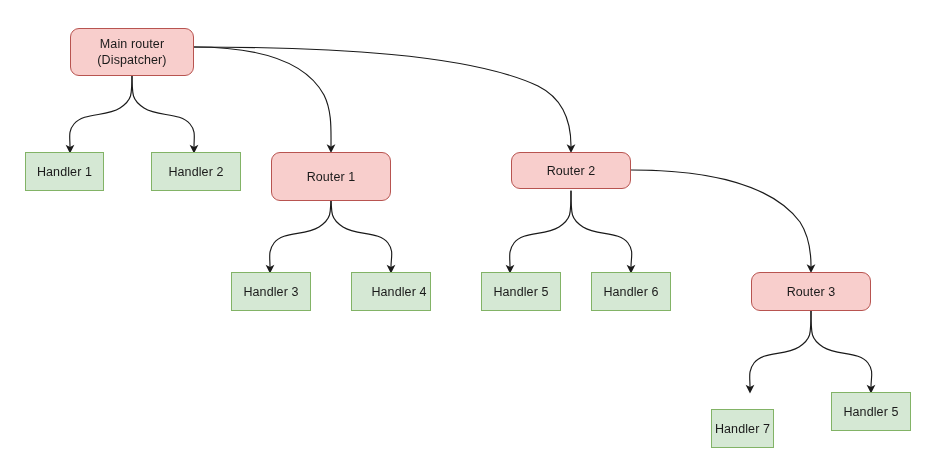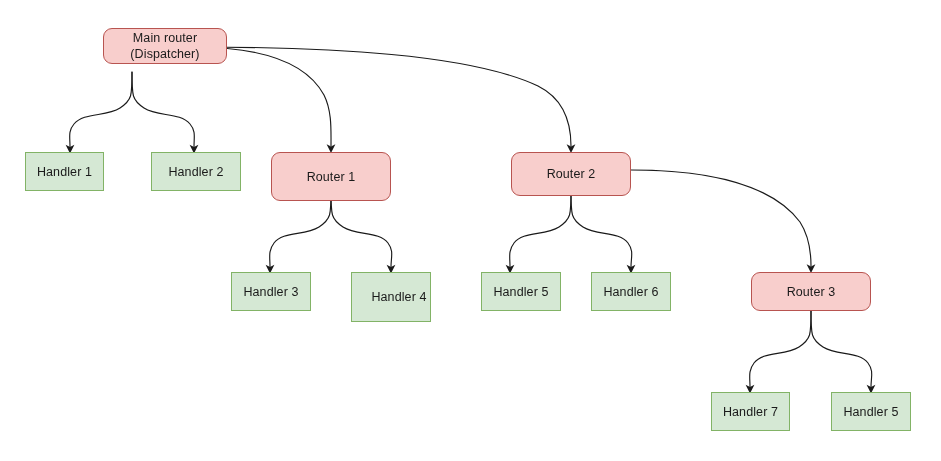--- a/index.html
+++ b/index.html
@@ -119,62 +119,62 @@
       <path class="edge-head" d="M 750,393.5 L 745.6,384.7 L 750,387.1 L 754.4,384.7 Z"></path>
     </g>
 
     <g>
       <path class="edge-path" d="M 811,311 C 811,335 811,339 823,347 C 837,356 859,351 868,363 C 874,371 871,377 871,387"></path>
       <path class="edge-head" d="M 871,393.5 L 866.6,384.7 L 871,387.1 L 875.4,384.7 Z"></path>
     </g>
 
   </svg>
 
-  <div class="node node-router" style="left:70px; top:28px; width:124px; height:36px;margin-left:33px;">
+  <div class="node node-router" style="left:70px; top:28px; width:124px; height:48px;">
     <span>Main router
 (Dispatcher)</span>
   </div>
 
   <div class="node node-handler" style="left:25px; top:152px; width:79px; height:39px;">
     <span>Handler 1</span>
   </div>
 
   <div class="node node-handler" style="left:151px; top:152px; width:90px; height:39px;">
     <span>Handler 2</span>
   </div>
 
   <div class="node node-router" style="left:271px; top:152px; width:120px; height:49px;">
     <span>Router 1</span>
   </div>
 
-  <div class="node node-router" style="left:511px; top:152px; width:120px; height:44px;">
+  <div class="node node-router" style="left:511px; top:152px; width:120px; height:37px;">
     <span>Router 2</span>
   </div>
 
   <div class="node node-handler" style="left:231px; top:272px; width:80px; height:39px;">
     <span>Handler 3</span>
   </div>
 
-  <div class="node node-handler" style="left:351px; top:272px; width:80px; height:50px;padding-left:16px;">
+  <div class="node node-handler" style="left:351px; top:272px; width:80px; height:39px;padding-left:16px;">
     <span>Handler 4</span>
   </div>
 
   <div class="node node-handler" style="left:481px; top:272px; width:80px; height:39px;">
     <span>Handler 5</span>
   </div>
 
   <div class="node node-handler" style="left:591px; top:272px; width:80px; height:39px;align-items:center;">
     <span>Handler 6</span>
   </div>
 
   <div class="node node-router" style="left:751px; top:272px; width:120px; height:39px;">
     <span>Router 3</span>
   </div>
 
-  <div class="node node-handler" style="left:711px; top:392px; width:79px; height:39px;justify-content:center;">
+  <div class="node node-handler" style="left:711px; top:409px; width:63px; height:39px;justify-content:center;">
     <span>Handler 7</span>
   </div>
 
   <div class="node node-handler" style="left:831px; top:392px; width:80px; height:39px;">
     <span>Handler 5</span>
   </div>
 
 </div>
 
 </body></html>

